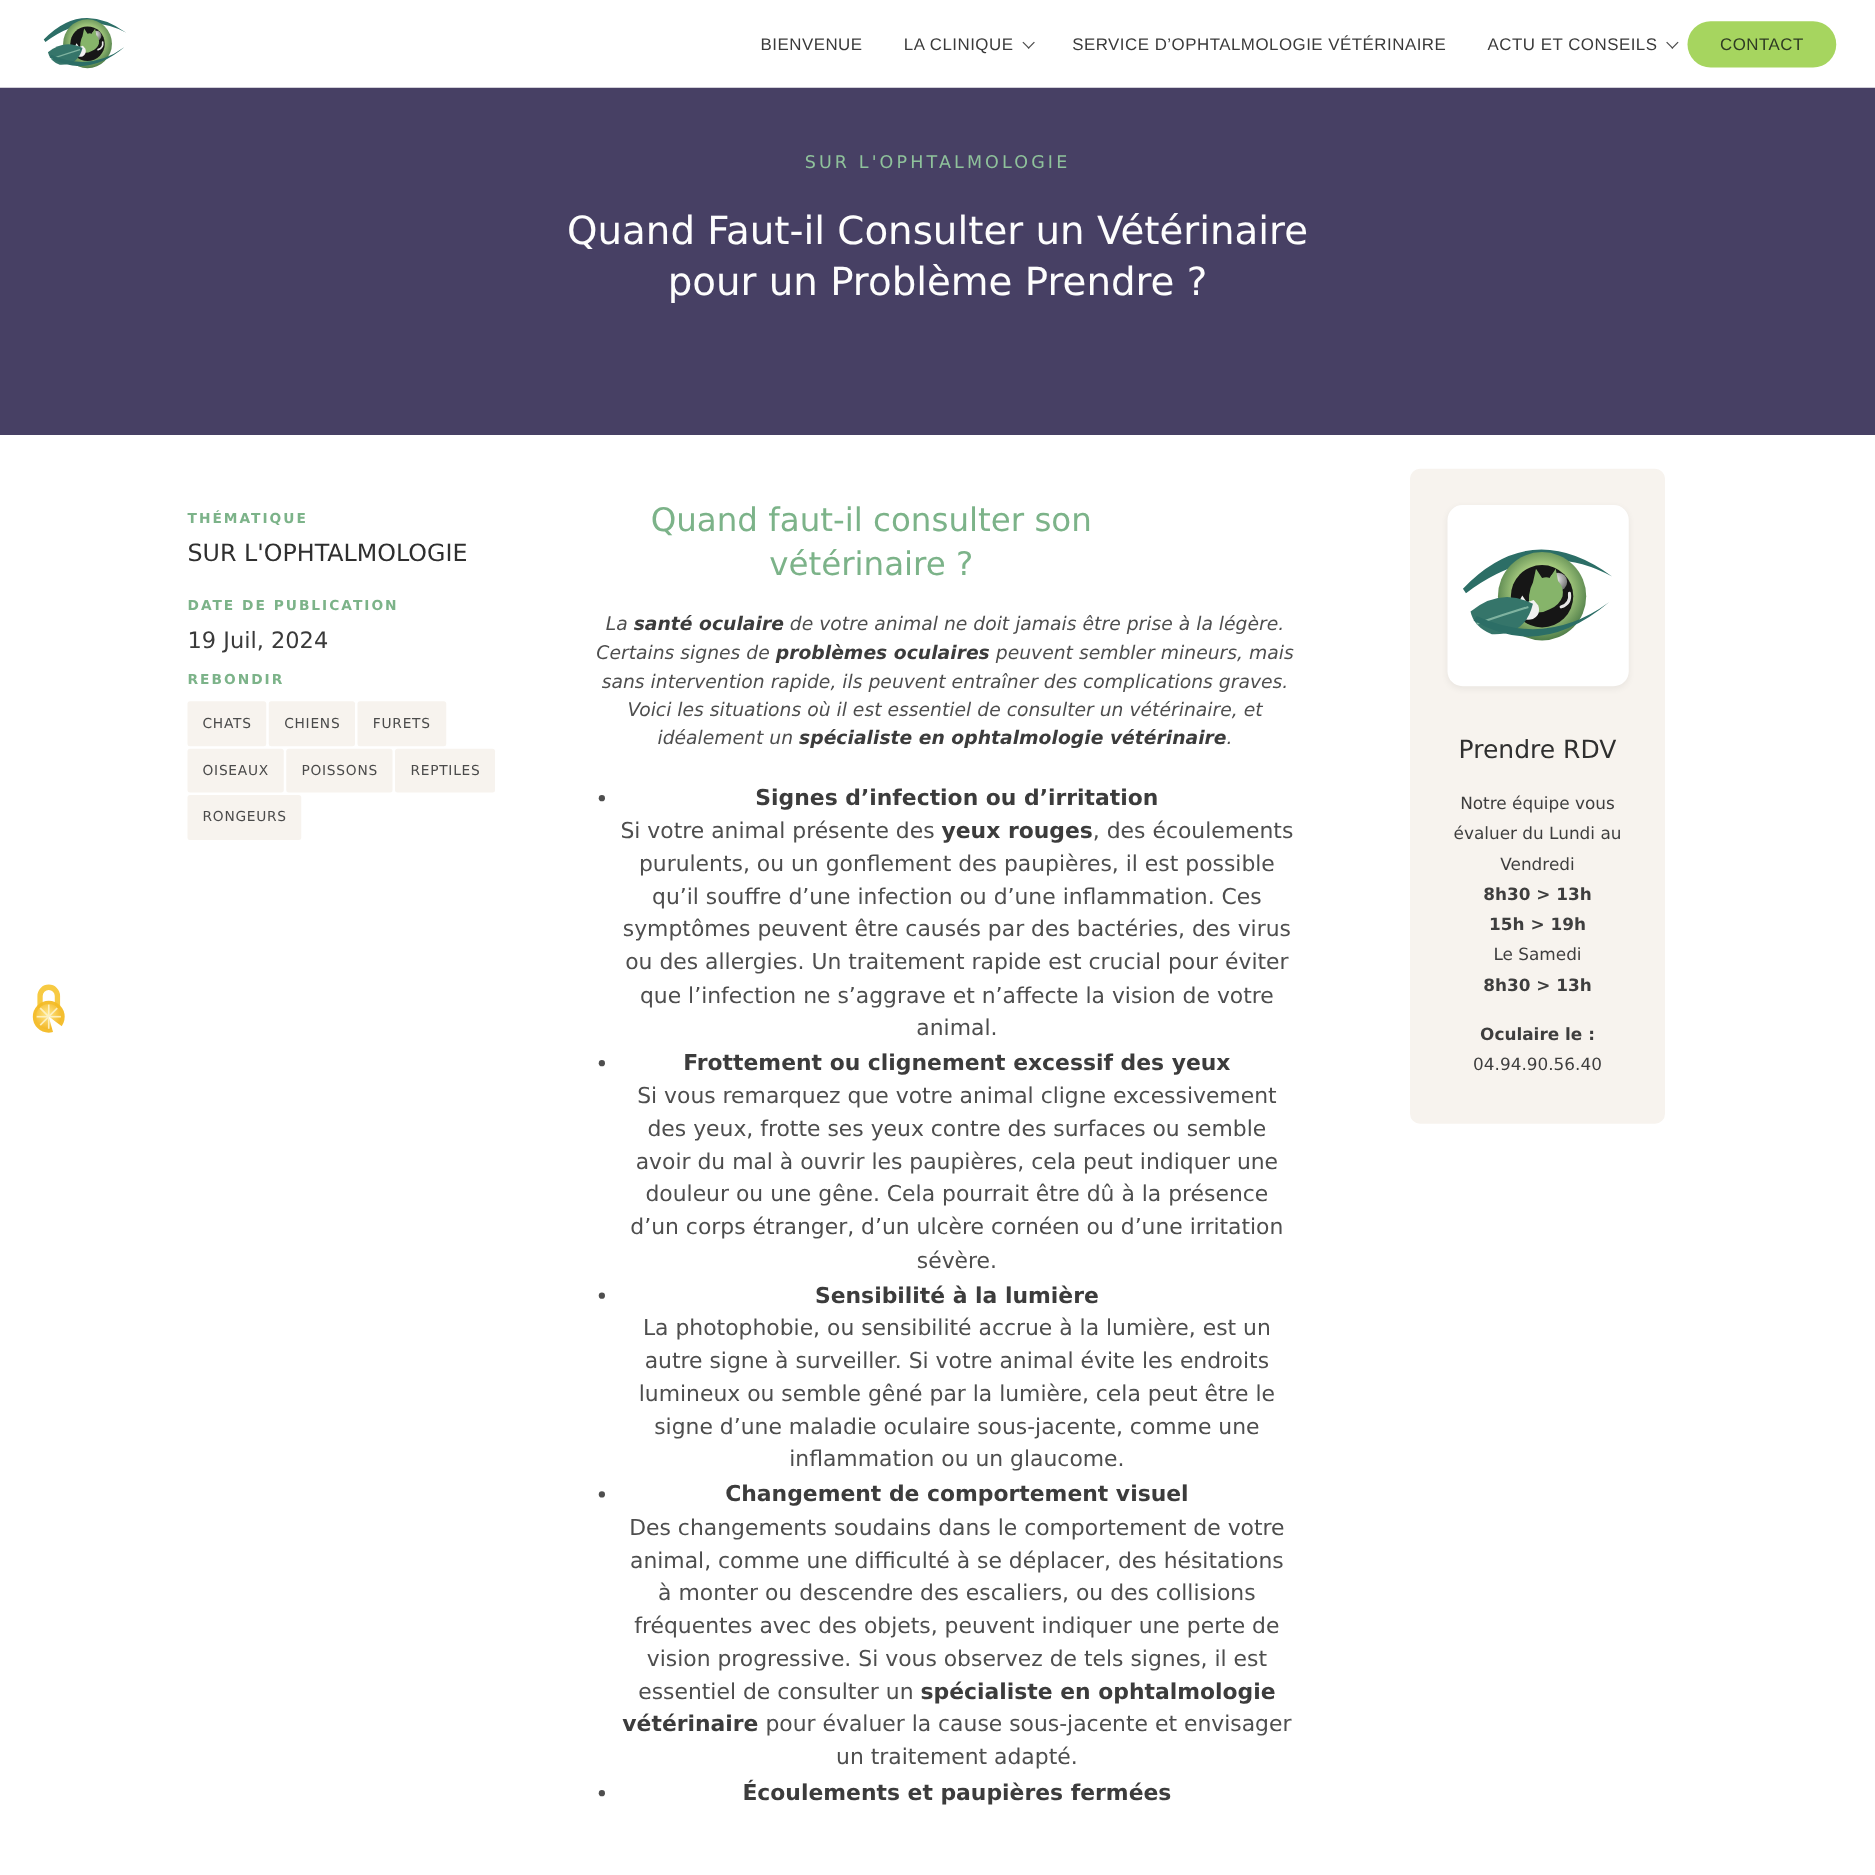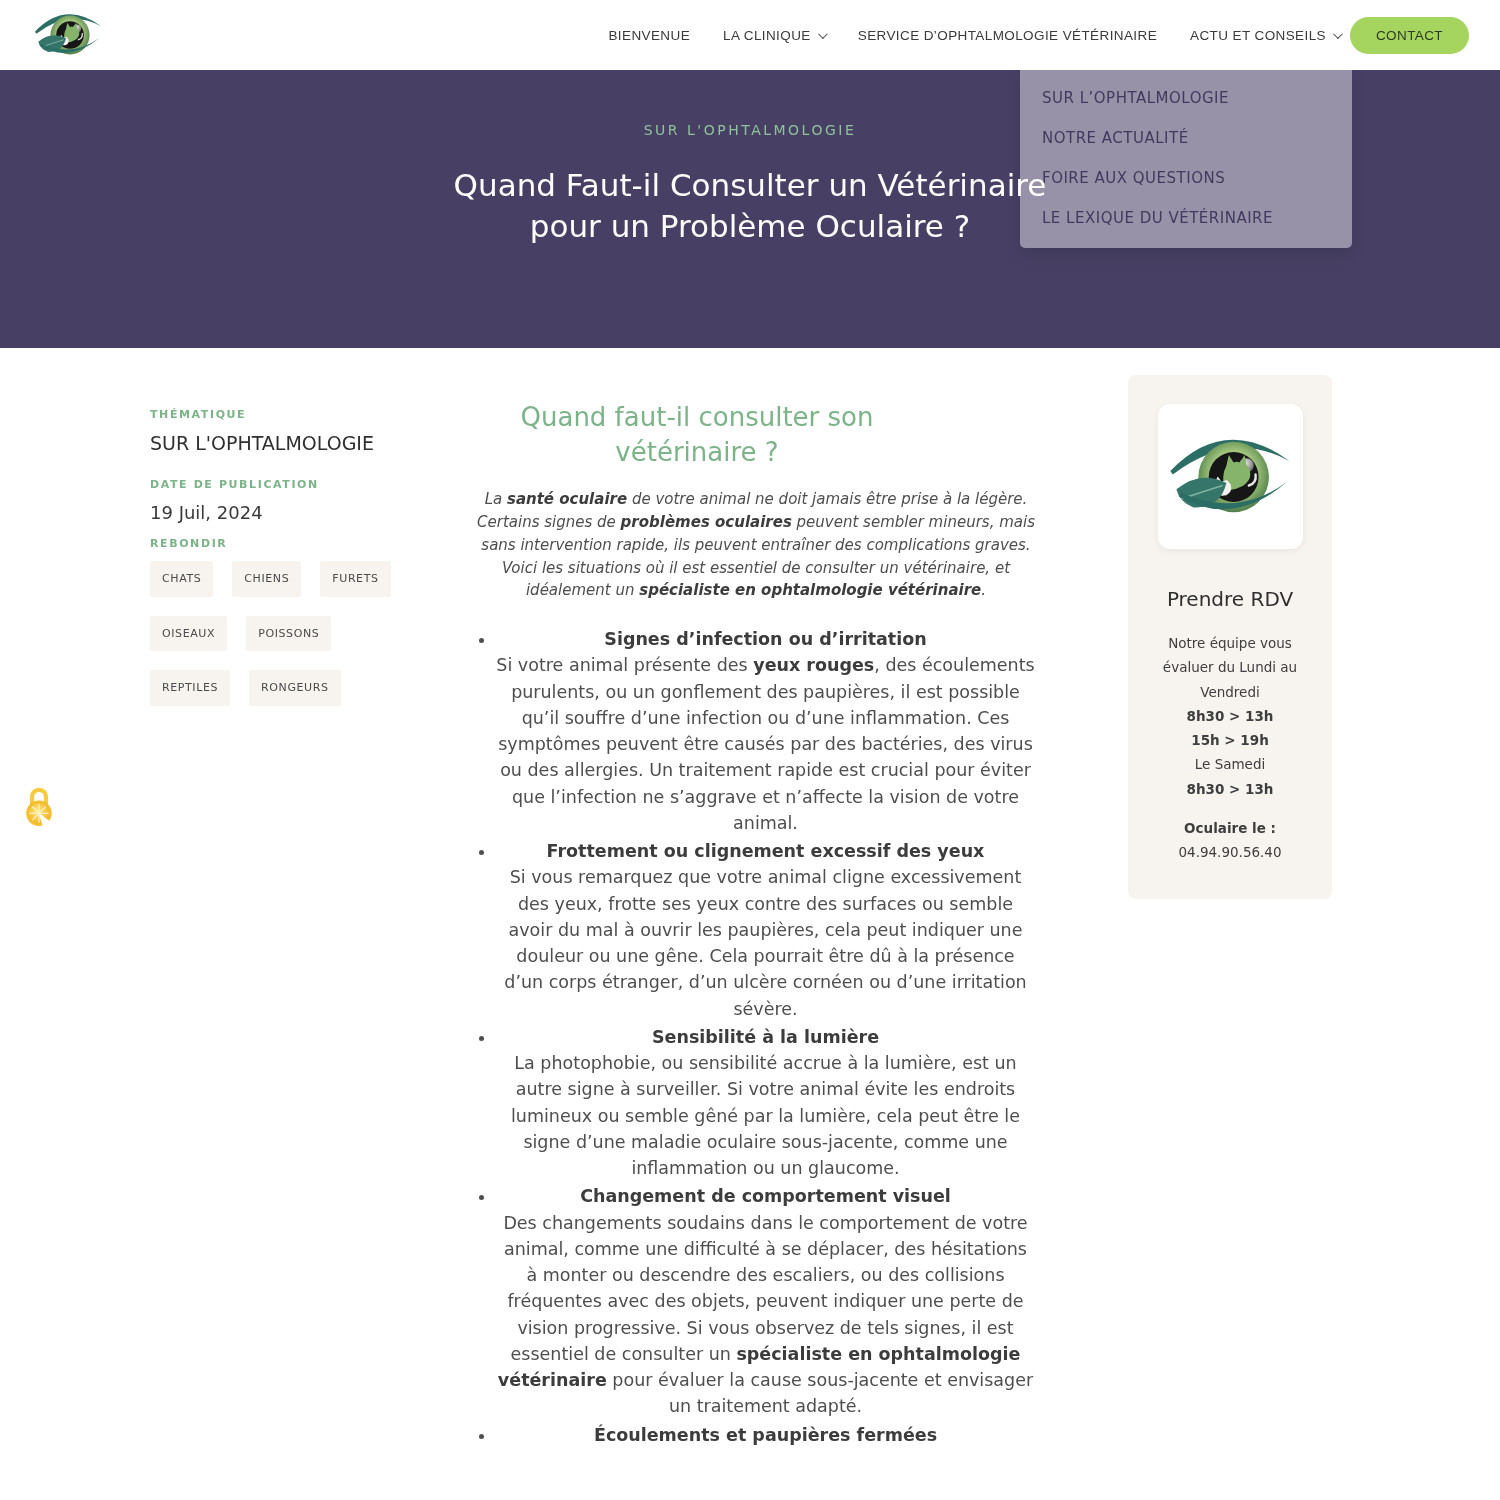--- a/index.html
+++ b/index.html
@@ -33,21 +33,21 @@
 
   
   .dropdown{position:absolute;left:1020px;top:0;width:332px;background:rgba(248,246,250,.45);border-radius:0 0 5px 5px;box-shadow:0 6px 14px rgba(0,0,0,.12);padding:8px 0 10px 0;z-index:5;}
   .dropdown-item{padding:11px 22px;font-size:15px;letter-spacing:.5px;color:var(--dropdown-text);cursor:pointer;white-space:nowrap;}
 
   
   .meta{position:absolute;left:150px;top:408px;width:280px;}
   .meta-label{font-size:11px;font-weight:700;letter-spacing:1.6px;color:var(--green);margin-bottom:11px;}
   .meta-value{font-size:19px;color:#2f2f2f;margin-bottom:24px;}
   .meta-date{font-size:18px;color:#3a3a3a;margin-bottom:14px;}
-  .tags{display:flex;flex-wrap:wrap;gap:19px;width:262px;}
+  .tags{display:flex;flex-wrap:wrap;gap:2px;width:262px;}
   .tag{background:var(--cream);color:#4b4b4b;font-size:11px;letter-spacing:.6px;padding:9px 12px;line-height:1.6;border-radius:2px;cursor:pointer;max-width:238px;}
 
   
   .article{position:absolute;left:477px;top:400px;width:558px;text-align:center;}
   .article h2{font-size:26px;line-height:1.35;font-weight:500;color:var(--green);max-width:440px;margin-bottom:18px;}
   .article .intro{font-size:15px;line-height:1.52;color:var(--body-text);margin-bottom:24px;font-style:italic;}
   .article b{font-weight:700;color:#3c3c3c;}
   .symptoms{list-style:disc outside;margin-left:19px;}
   .symptoms li{font-size:17.5px;line-height:1.5;color:var(--body-text);margin-bottom:2px;}
   .symptoms .li-title{font-weight:700;color:#3c3c3c;}
@@ -117,27 +117,21 @@
         <div class="nav-item">
           <span>ACTU ET CONSEILS</span>
           <span class="chev"></span>
         </div>
       </nav>
     <button class="contact-btn">CONTACT</button>
   </header>
 
   <section class="hero">
     <div class="hero-eyebrow">SUR L'OPHTALMOLOGIE</div>
-    <h1 class="hero-title">Quand Faut-il Consulter un Vétérinaire pour un Problème Oculaire ?</h1>
-    <div class="dropdown">
-        <div class="dropdown-item">SUR L’OPHTALMOLOGIE</div>
-        <div class="dropdown-item">NOTRE ACTUALITÉ</div>
-        <div class="dropdown-item">FOIRE AUX QUESTIONS</div>
-        <div class="dropdown-item">LE LEXIQUE DU VÉTÉRINAIRE</div>
-      </div>
+    <h1 class="hero-title">Quand Faut-il Consulter un Vétérinaire pour un Problème Prendre ?</h1>
   </section>
 
   <aside class="meta">
     <div class="meta-label">THÉMATIQUE</div>
     <div class="meta-value">SUR L'OPHTALMOLOGIE</div>
     <div class="meta-label">DATE DE PUBLICATION</div>
     <div class="meta-date">19 Juil, 2024</div>
     <div class="meta-label">REBONDIR</div>
     <div class="tags">
         <span class="tag">CHATS</span>

